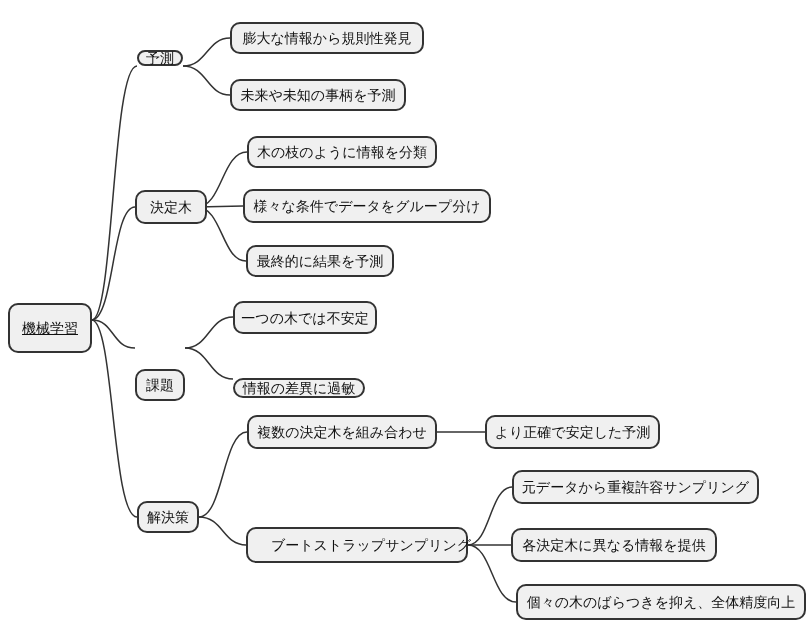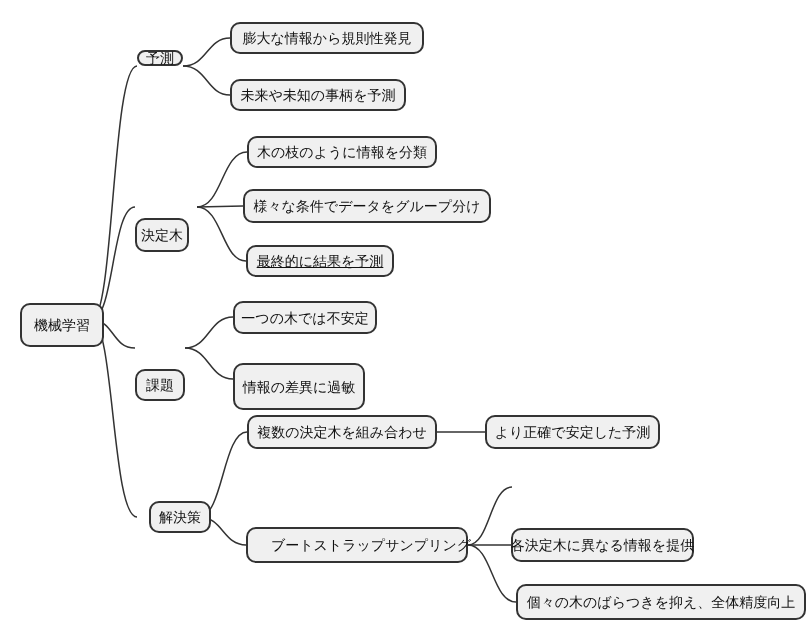--- a/index.html
+++ b/index.html
@@ -57,48 +57,49 @@
     <path d="M 185,348 C 209,348 209,317 233,317"></path>
     <path d="M 185,348 C 209,348 209,379 233,379"></path>
     <path d="M 199,517 C 223,517 223,432 247,432"></path>
     <path d="M 199,517 C 223,517 223,545 246,545"></path>
     <path d="M 437,432 L 485,432"></path>
     <path d="M 468,545 C 490,545 490,487 512,487"></path>
     <path d="M 468,545 L 511,545"></path>
     <path d="M 468,545 C 492,545 492,602 516,602"></path>
   </svg>
 
-  <div class="node" style="left:20px;   top:303px; width:84px;  height:44px;">機械学習</div>
+  <div class="node" style="left:8px;   top:303px; width:84px;  height:50px;text-decoration:underline;">機械学習</div>
 
   <div class="node" style="left:137px; top:50px;  width:46px;  height:16px;">予測</div>
 
   <div class="node" style="left:230px; top:79px;  width:176px; height:32px;">未来や未知の事柄を予測</div>
 
   <div class="node" style="left:230px; top:22px;  width:194px; height:32px;">膨大な情報から規則性発見</div>
 
-  <div class="node" style="left:135px; top:190px; width:54px;  height:34px;margin-top:28px;">決定木</div>
+  <div class="node" style="left:135px; top:190px; width:72px;  height:34px;">決定木</div>
 
   <div class="node" style="left:247px; top:136px; width:190px; height:32px;">木の枝のように情報を分類</div>
 
   <div class="node" style="left:243px; top:189px; width:248px; height:34px;">様々な条件でデータをグループ分け</div>
 
-  <div class="node" style="left:246px; top:245px; width:148px; height:32px;text-decoration:underline;">最終的に結果を予測</div>
+  <div class="node" style="left:246px; top:245px; width:148px; height:32px;">最終的に結果を予測</div>
 
   <div class="node" style="left:135px; top:332px; width:50px;  height:32px;margin-top:37px;">課題</div>
 
   <div class="node" style="left:233px; top:301px; width:144px; height:33px;">一つの木では不安定</div>
 
-  <div class="node" style="left:233px; top:363px; width:132px; height:47px;">情報の差異に過敏</div>
+  <div class="node" style="left:233px; top:378px; width:132px; height:20px;">情報の差異に過敏</div>
 
-  <div class="node" style="left:137px; top:501px; width:62px;  height:32px;margin-left:12px;">解決策</div>
+  <div class="node" style="left:137px; top:501px; width:62px;  height:32px;">解決策</div>
 
   <div class="node" style="left:247px; top:415px; width:190px; height:34px;">複数の決定木を組み合わせ</div>
 
   <div class="node" style="left:485px; top:415px; width:175px; height:34px;">より正確で安定した予測</div>
 
   <div class="node" style="left:246px; top:527px; width:222px; height:36px;padding-left:28px;">ブートストラップサンプリング</div>
 
+  <div class="node" style="left:512px; top:470px; width:247px; height:34px;">元データから重複許容サンプリング</div>
 
-  <div class="node" style="left:511px; top:528px; width:183px; height:34px;">各決定木に異なる情報を提供</div>
+  <div class="node" style="left:511px; top:528px; width:206px; height:34px;">各決定木に異なる情報を提供</div>
 
   <div class="node" style="left:516px; top:584px; width:290px; height:36px;">個々の木のばらつきを抑え、全体精度向上</div>
 
 </div>
 
 </body></html>

